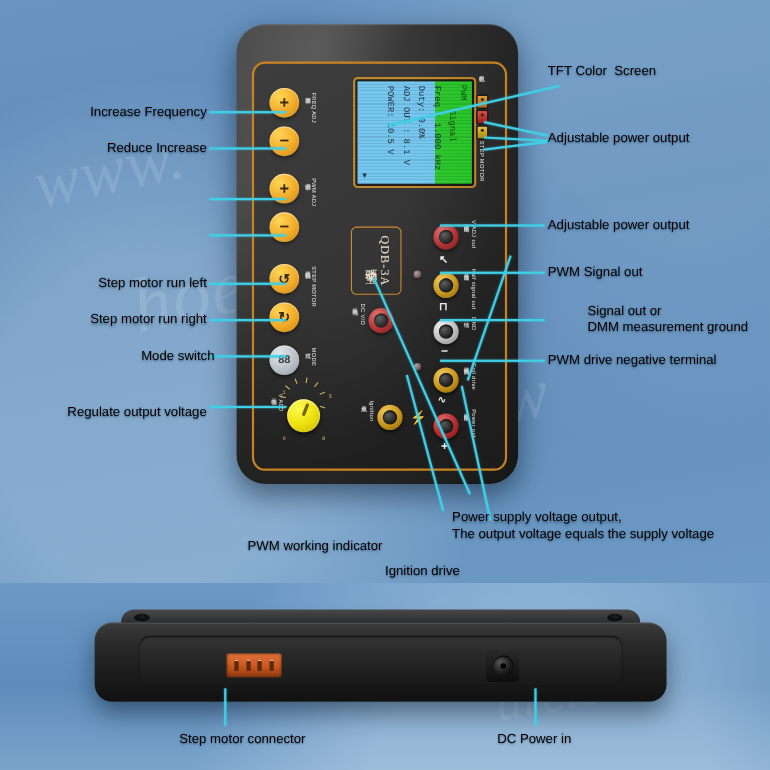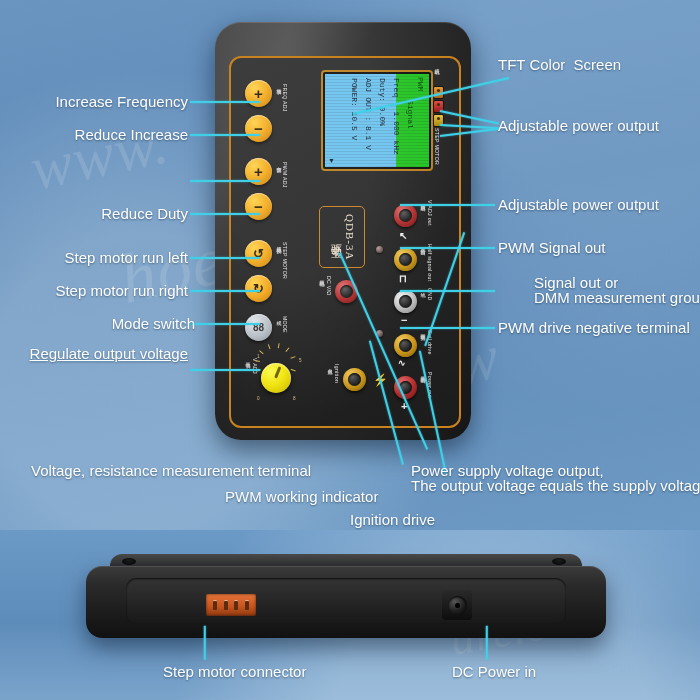--- a/index.html
+++ b/index.html
@@ -23,21 +23,21 @@
   }
   .wm{position:absolute;color:rgba(255,255,255,.13);font-style:italic;
       font-family:"Liberation Serif",serif;white-space:nowrap;pointer-events:none;
       letter-spacing:1px;}
   .wm1{left:30px;top:120px;font-size:62px;transform:rotate(-12deg);}
   .wm2{left:120px;top:230px;font-size:70px;transform:rotate(-12deg);}
   .wm3{left:390px;top:330px;font-size:64px;transform:rotate(-12deg);}
   .wm4{left:450px;top:600px;font-size:46px;transform:rotate(-10deg);}
 
   
-  .lbl{position:absolute;color:#ffffff;font-size:15px;line-height:15px;
+  .lbl{position:absolute;color:#000000;font-size:12px;line-height:15px;
        text-shadow:0 1px 2px rgba(20,45,70,.55);white-space:pre;}
   .lbl.r{text-align:right;}
   .ln{position:absolute;background:#3fd0e8;height:1.6px;transform-origin:0 50%;
       box-shadow:0 0 2px rgba(63,208,232,.6);}
 
   
   #front{position:absolute;left:215px;top:22px;width:256px;height:418px;
     border-radius:26px;
     background:
       radial-gradient(ellipse at 30% 12%, #4b4b4b 0%, #343434 38%, #242424 70%, #161616 100%);
@@ -309,35 +309,33 @@
   <div class="ln" style="left:340px;top:252px;width:215px;transform:rotate(66deg);"></div>
   <div class="ln" style="left:370px;top:340px;width:128px;transform:rotate(75deg);"></div>
   <div class="ln" style="left:420px;top:350px;width:125px;transform:rotate(78deg);"></div>
   <div class="ln" style="left:425px;top:345px;width:120px;transform:rotate(-71deg);"></div>
 
   <div class="ln" style="left:205px;top:625px;width:34px;transform:rotate(90deg);"></div>
   <div class="ln" style="left:487px;top:625px;width:34px;transform:rotate(90deg);"></div>
 
   <div class="lbl r" style="left:40px;top:94px;width:148px;">Increase Frequency</div>
   <div class="lbl r" style="left:40px;top:127px;width:148px;">Reduce Increase</div>
-  <div class="lbl r" style="left:40px;top:206px;width:148px;">Reduce Duty</div>
   <div class="lbl r" style="left:30px;top:283px;width:158px;">Step motor run right</div>
   <div class="lbl r" style="left:30px;top:250px;width:158px;">Step motor run left</div>
   <div class="lbl r" style="left:37px;top:316px;width:158px;">Mode switch</div>
-  <div class="lbl r" style="left:20px;top:346px;width:168px;text-decoration:underline;">Regulate output voltage</div>
+  <div class="lbl r" style="left:20px;top:367px;width:168px;">Regulate output voltage</div>
 
   <div class="lbl" style="left:498px;top:57px;">TFT Color  Screen</div>
   <div class="lbl" style="left:498px;top:118px;">Adjustable power output</div>
   <div class="lbl" style="left:498px;top:197px;">Adjustable power output</div>
   <div class="lbl" style="left:498px;top:240px;">PWM Signal out</div>
   <div class="lbl" style="left:498px;top:275px;margin-left:36px;">Signal out or
 DMM measurement ground</div>
   <div class="lbl" style="left:498px;top:320px;">PWM drive negative terminal</div>
 
-  <div class="lbl" style="left:31px;top:463px;">Voltage, resistance measurement terminal</div>
   <div class="lbl" style="left:225px;top:489px;text-align:right;">PWM working indicator</div>
   <div class="lbl" style="left:350px;top:512px;">Ignition drive</div>
   <div class="lbl" style="left:411px;top:463px;">Power supply voltage output,
 The output voltage equals the supply voltage</div>
 
   <div class="lbl" style="left:163px;top:664px;">Step motor connector</div>
   <div class="lbl" style="left:452px;top:664px;">DC Power in</div>
 </div>
 
 </body></html>

